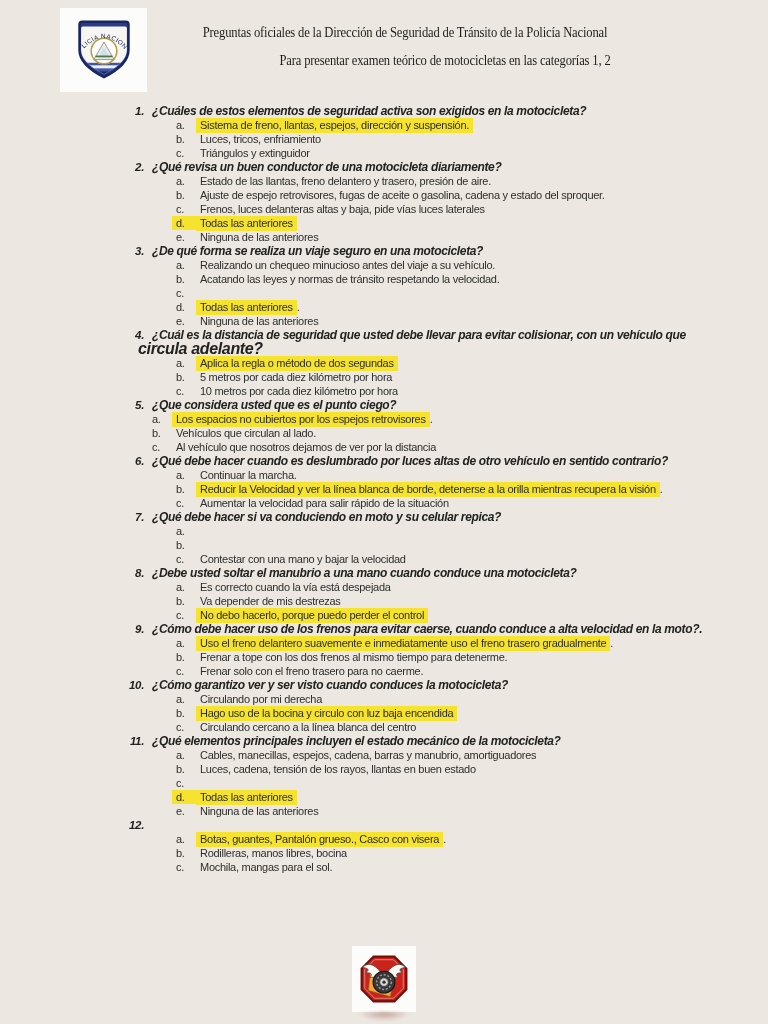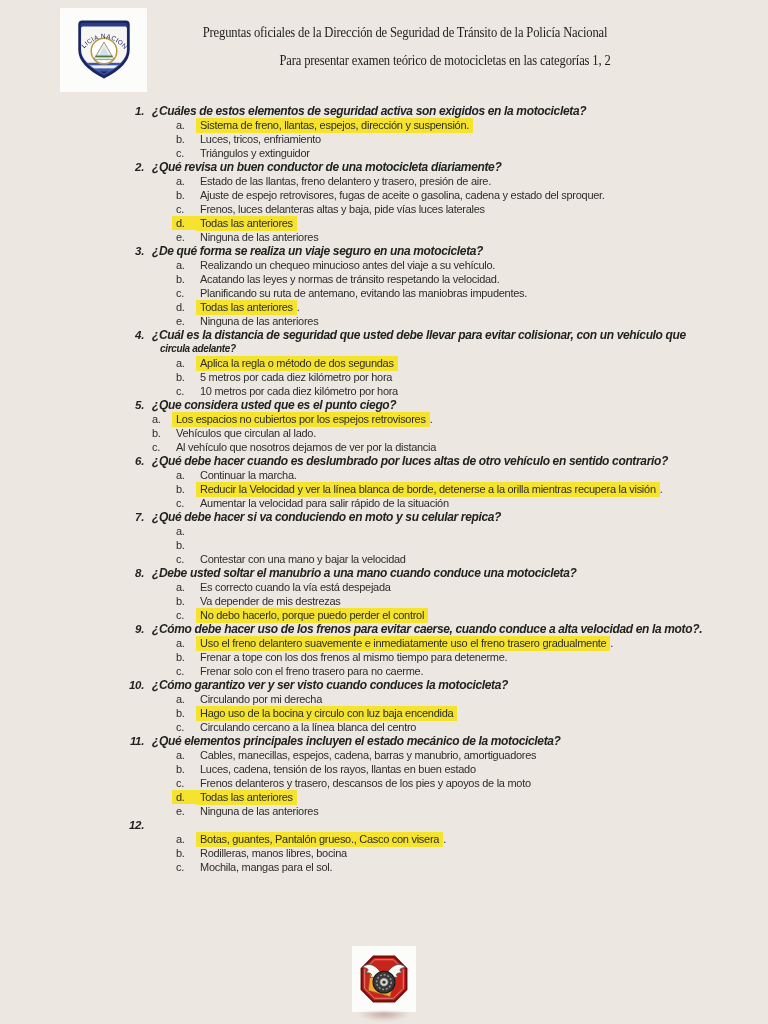--- a/index.html
+++ b/index.html
@@ -28,22 +28,22 @@
   }
   .q-line{display:flex;line-height:14px;}
   .q-num{
     flex:none;width:22px;text-align:right;
     font-weight:bold;font-style:italic;font-size:11.5px;letter-spacing:-0.35px;color:#222220;
   }
   .q-text{
     margin-left:8px;font-weight:bold;font-style:italic;font-size:12px;
     letter-spacing:-0.35px;white-space:nowrap;color:#222220;
   }
-  .q-cont{margin-left:38px;line-height:14px;
-    font-weight:bold;font-style:italic;font-size:10px;letter-spacing:-0.35px;
+  .q-cont{margin-left:16px;line-height:14px;
+    font-weight:bold;font-style:italic;font-size:16px;letter-spacing:-0.35px;
     white-space:nowrap;color:#222220;}
   .opts{margin-left:54px;}
   .opts.tight{margin-left:30px;}
   .opt{display:flex;line-height:14px;font-size:11px;letter-spacing:-0.28px;}
   .opt-letter{flex:none;width:24px;}
   .opt-letter.hl-letter{
     background:var(--hl,#F5E32E);width:24px;padding-left:4px;margin-left:-4px;
   }
   .opt-text{white-space:nowrap;}
   .hl{background:var(--hl,#F5E32E);padding:1px 4px 1.5px;margin-left:-4px;text-align:right;}
@@ -151,21 +151,20 @@
         <div class="opt">
           <span class="opt-letter">a.</span>
           <span class="opt-text">Realizando un chequeo minucioso antes del viaje a su vehículo.</span>
         </div>
         <div class="opt">
           <span class="opt-letter">b.</span>
           <span class="opt-text">Acatando las leyes y normas de tránsito respetando la velocidad.</span>
         </div>
         <div class="opt">
           <span class="opt-letter">c.</span>
-          <span class="opt-text">Planificando su ruta de antemano, evitando las maniobras impudentes.</span>
         </div>
         <div class="opt">
           <span class="opt-letter">d.</span>
           <span class="opt-text"><span class="hl">Todas las anteriores</span>.</span>
         </div>
         <div class="opt">
           <span class="opt-letter">e.</span>
           <span class="opt-text">Ninguna de las anteriores</span>
         </div>
       </div>
@@ -318,21 +317,20 @@
         <div class="opt">
           <span class="opt-letter">a.</span>
           <span class="opt-text">Cables, manecillas, espejos, cadena, barras y manubrio, amortiguadores</span>
         </div>
         <div class="opt">
           <span class="opt-letter">b.</span>
           <span class="opt-text">Luces, cadena, tensión de los rayos, llantas en buen estado</span>
         </div>
         <div class="opt">
           <span class="opt-letter">c.</span>
-          <span class="opt-text">Frenos delanteros y trasero, descansos de los pies y apoyos de la moto</span>
         </div>
         <div class="opt">
           <span class="opt-letter hl-letter">d.</span>
           <span class="opt-text"><span class="hl">Todas las anteriores</span></span>
         </div>
         <div class="opt">
           <span class="opt-letter">e.</span>
           <span class="opt-text">Ninguna de las anteriores</span>
         </div>
       </div>

